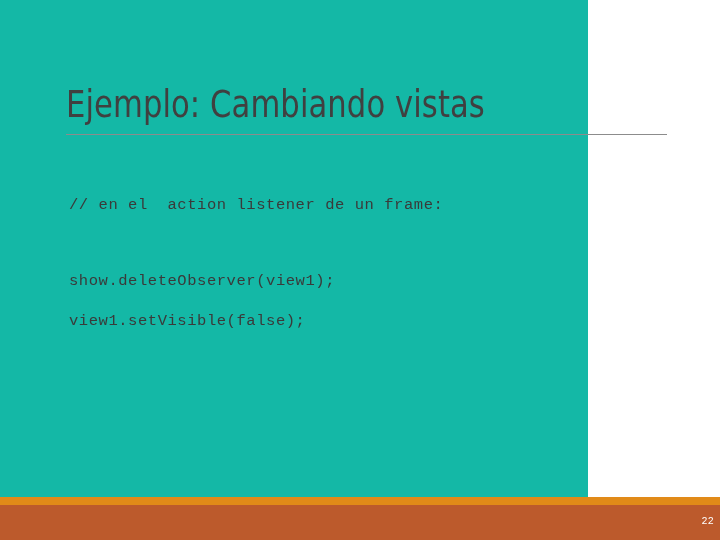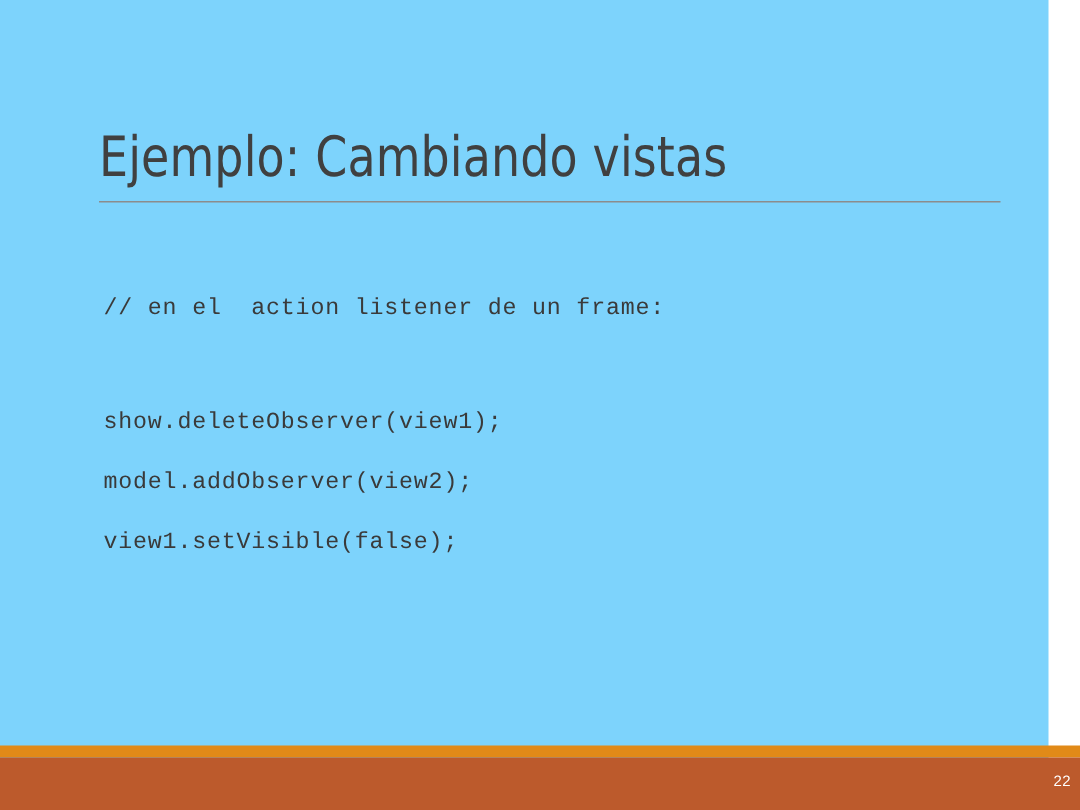--- a/index.html
+++ b/index.html
@@ -12,23 +12,23 @@
     height: 540px;
     position: relative;
     overflow: hidden;
     font-family: "Liberation Sans", sans-serif;
   }
 
   #slide {
     position: absolute;
     left: 0;
     top: 0;
-    width: 699px;
+    width: 588px;
     height: 540px;
-    background: #7dd3fc;
+    background: #14b8a6;
   }
 
   
   #title-block {
     position: absolute;
     left: 66px;
     top: 82px;
     width: 602px;
   }
 
@@ -97,21 +97,21 @@
     top: 505px;
     width: 720px;
     height: 35px;
     background: #BC5A2C;
   }
 
   #page-number {
     position: absolute;
     right: 6px;
     top: 11px;
-    font-family: Liberation Sans, sans-serif;
+    font-family: Liberation Mono, monospace;
     font-size: 10px;
     line-height: 12px;
     color: #ffffff;
     letter-spacing: 0.3px;
     text-align: right;
   }
 </style>
 </head>
 <body>
 
@@ -120,21 +120,20 @@
   <div id="title-block">
     <h1 id="slide-title">Ejemplo: Cambiando vistas</h1>
   </div>
 
   <div id="title-rule"></div>
 
   <div id="code-body">
     <div class="code-line">// en el  action listener de un frame:</div>
     <div class="code-line spacer"></div>
     <div class="code-line">show.deleteObserver(view1);</div>
-    <div class="code-line">model.addObserver(view2);</div>
     <div class="code-line">view1.setVisible(false);</div>
   </div>
 
   <div id="footer-accent-bar"></div>
 
   <div id="footer-bar">
     <span id="page-number">22</span>
   </div>
 
 </div>

